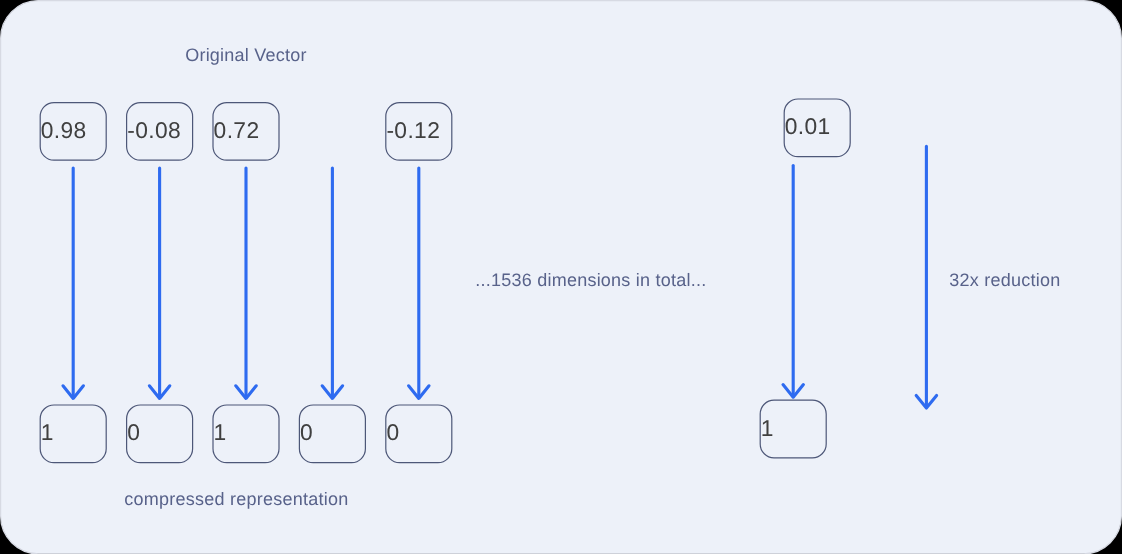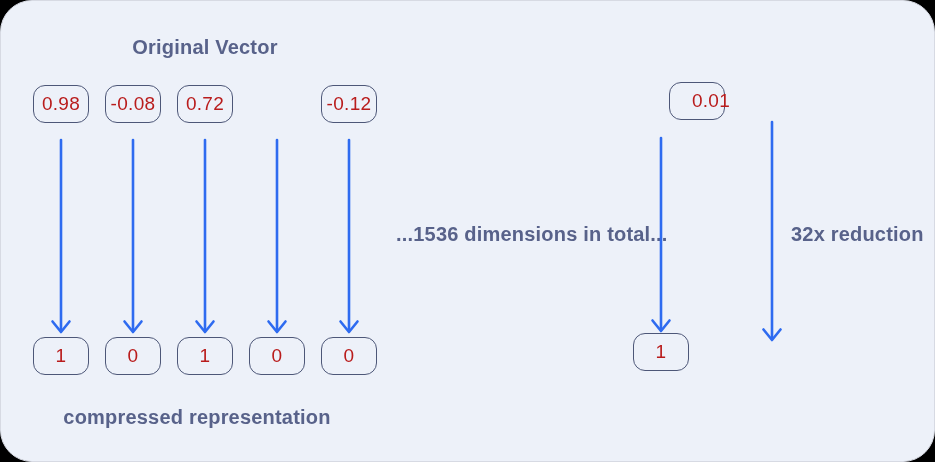--- a/index.html
+++ b/index.html
@@ -20,34 +20,33 @@
   .card{
     position:absolute;inset:0;
     background:var(--card-background);
     border:1px solid #d7dae3;
     border-radius:32px;
     box-sizing:border-box;
   }
   .label{
     position:absolute;
     color:var(--text);
-    font-size:20px;
+    font-size:15px;
     line-height:20px;
     letter-spacing:.2px;
     white-space:nowrap;
-    font-weight:bold;
   }
   .vbox{
     position:absolute;
-    width:56px;height:38px;
+    width:56px;height:49px;
     border:1.7px solid var(--box-border);
     border-radius:12px;
     box-sizing:border-box;
-    display:flex;align-items:center;justify-content:center;
-    color:#b91c1c;
+    display:flex;align-items:center;
+    color:#404040;
     font-size:19px;
     letter-spacing:.3px;
   }
   .group-center{width:344px;text-align:center;}
   .arrows{position:absolute;inset:0;pointer-events:none;}
   .arrows line, .arrows polyline{
     stroke:var(--arrow);
     stroke-width:2.6;
     fill:none;
     stroke-linecap:round;
@@ -88,21 +87,21 @@
       <span>0</span>
     </div>
     <div class="vbox" style="left:320px;top:336px;">
       <span>0</span>
     </div>
 
     <div class="label group-center" style="left:24px;top:406px;">compressed representation</div>
 
     <div class="label" style="left:395px;top:223px;">...1536 dimensions in total...</div>
 
-    <div class="vbox" style="left:668px;top:81px;padding-left:28px;">
+    <div class="vbox" style="left:652px;top:81px;">
       <span>0.01</span>
     </div>
 
     <div class="vbox" style="left:632px;top:332px;">
       <span>1</span>
     </div>
 
     <div class="label" style="left:790px;top:223px;text-align:right;">32x reduction</div>
 
     <svg class="arrows" width="935" height="462" viewBox="0 0 935 462">

